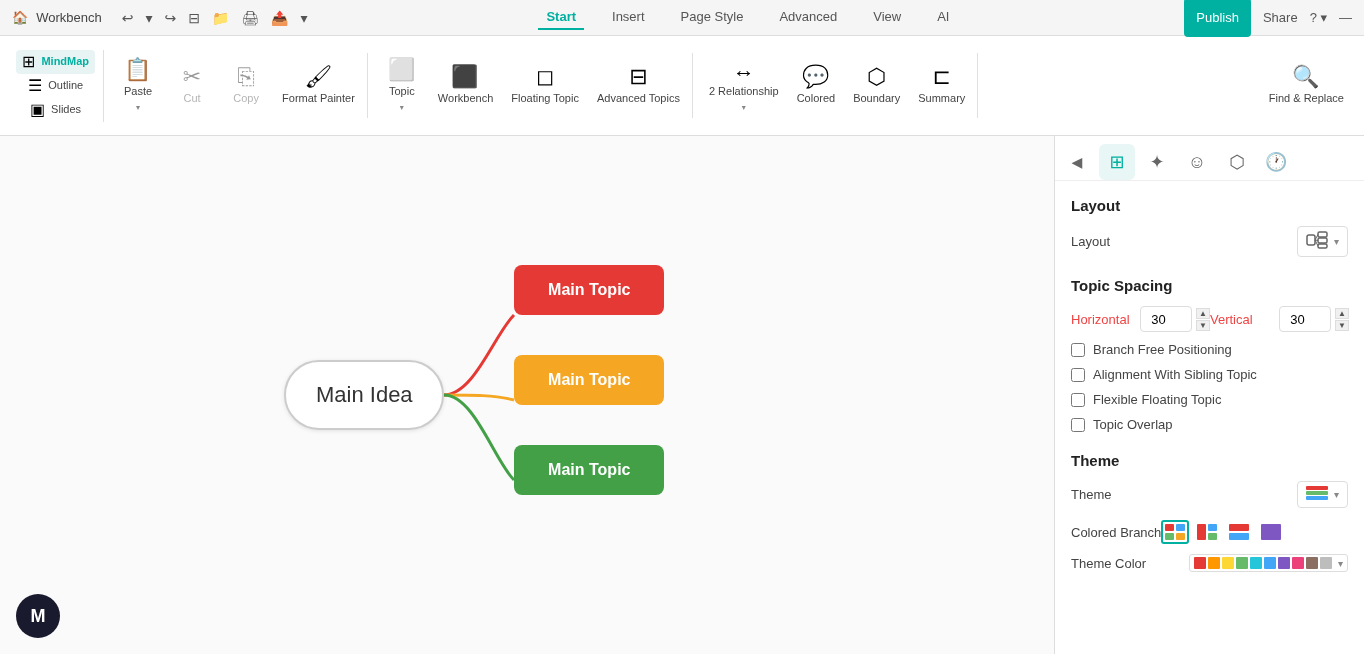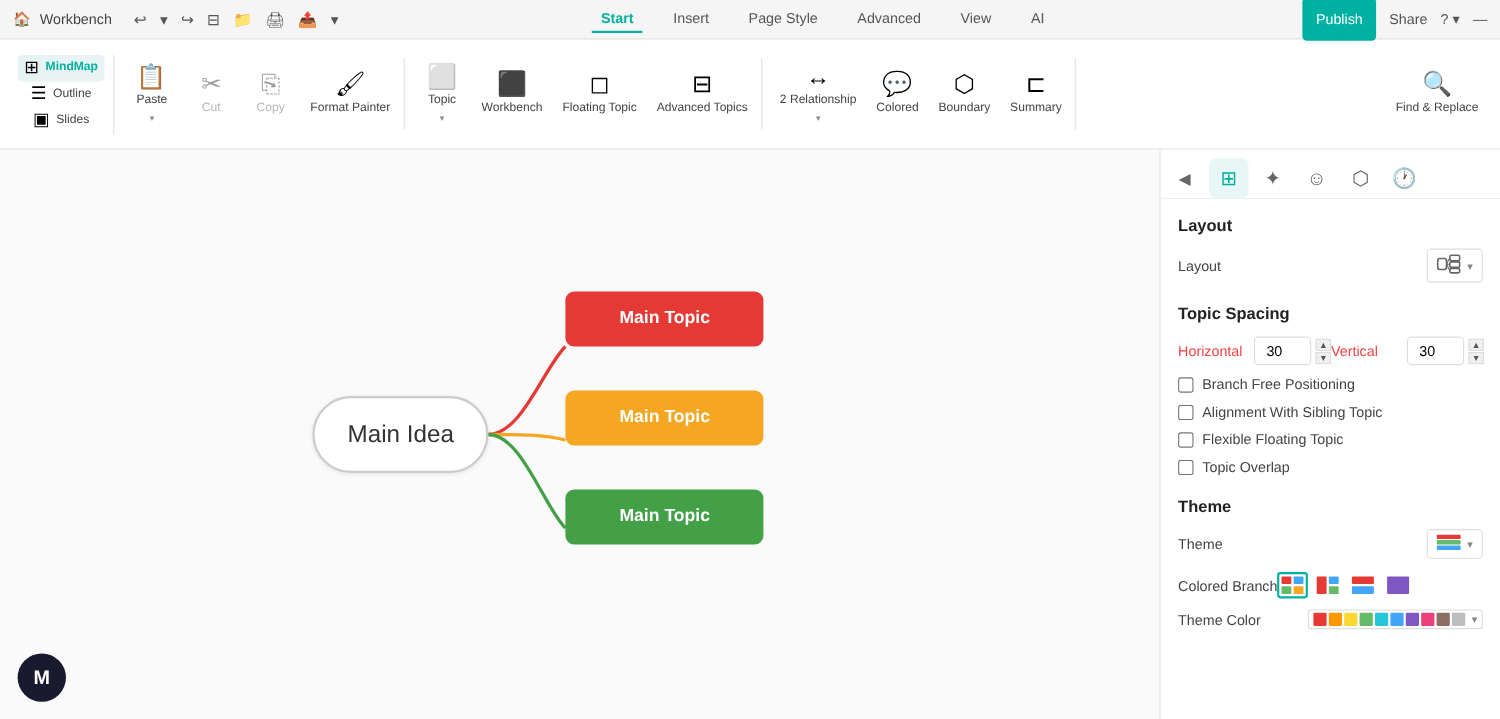--- a/index.html
+++ b/index.html
@@ -99,21 +99,21 @@
       justify-content: center;
       font-size: 22px;
       font-weight: 500;
       color: #333;
       cursor: pointer;
       box-shadow: 0 1px 4px rgba(0,0,0,0.1);
     }
 
     .topic-node {
       position: absolute;
-      width: 180px;
+      width: 150px;
       height: 50px;
       border-radius: 8px;
       display: flex;
       align-items: center;
       justify-content: center;
       font-size: 16px;
       font-weight: 700;
       color: white;
       cursor: pointer;
     }

